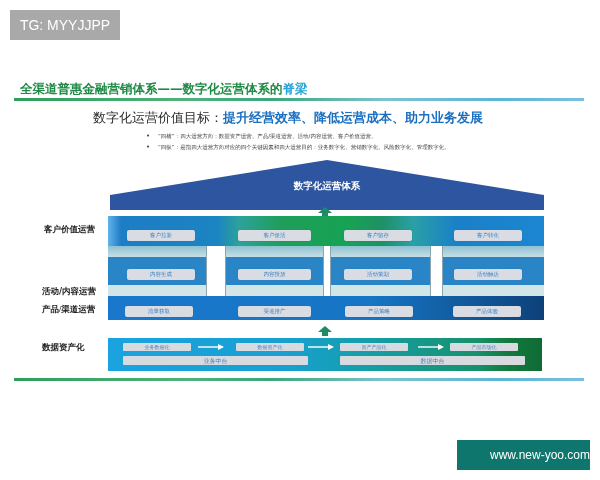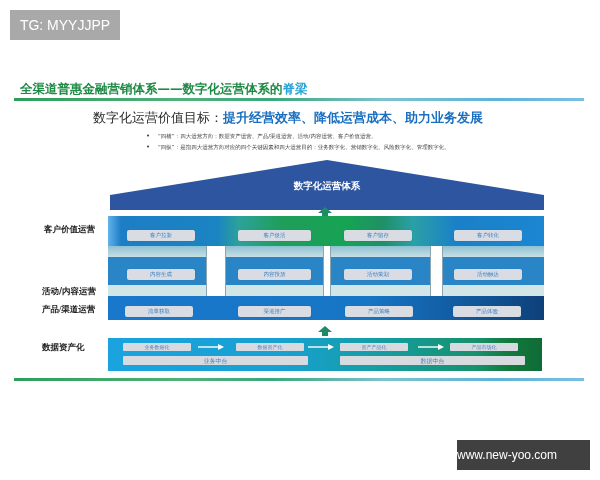--- a/index.html
+++ b/index.html
@@ -6,22 +6,22 @@
   html, body { width: 600px; height: 480px; background: #ffffff; overflow: hidden; }
   body { position: relative; font-family: "DejaVu Sans", "Liberation Sans", sans-serif; }
 
   .watermark-tl {
     position: absolute; left: 10px; top: 10px; width: 110px; height: 30px;
     background: #a9a9a9; color: #ffffff; font-size: 14px; line-height: 30px;
     text-align: center; font-family: "Liberation Sans", sans-serif;
   }
   .watermark-br {
     position: absolute; left: 457px; top: 440px; width: 133px; height: 30px;
-    background: #404040; color: #ffffff; font-size: 12px; line-height: 30px;
-    text-align: left; font-family: "Liberation Sans", sans-serif;
+    background: #0f766e; color: #ffffff; font-size: 12px; line-height: 30px;
+    text-align: right; font-family: "Liberation Sans", sans-serif;
   }
 
   .page-title {
     position: absolute; left: 20px; top: 81px; font-size: 12.5px; font-weight: bold;
     color: #1f8a46; white-space: nowrap; letter-spacing: 0px;
   }
   .page-title .accent { color: #2aa3d8; margin-top: 9px; }
   .title-rule {
     position: absolute; left: 14px; top: 98px; width: 570px; height: 3px;
     background: linear-gradient(90deg, #2e9d5a 0%, #4fb27a 30%, #3aa77a 45%, #7cc3cf 65%, #5bb5d8 85%, #7ac0e0 100%);

